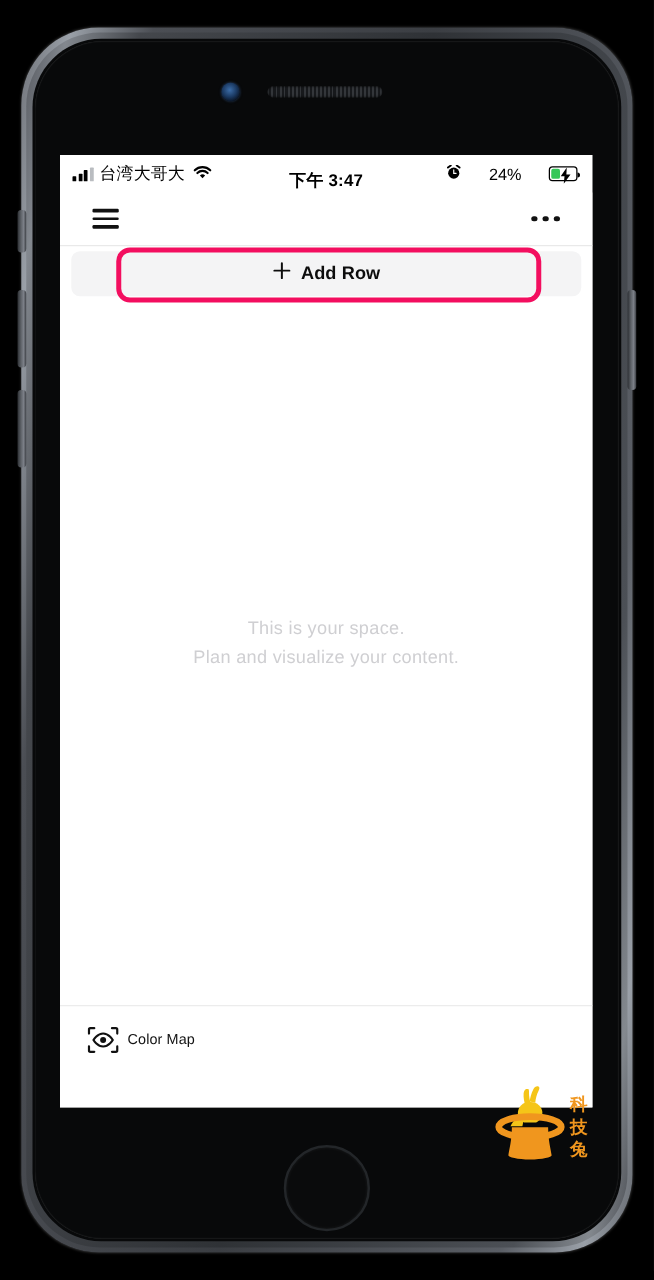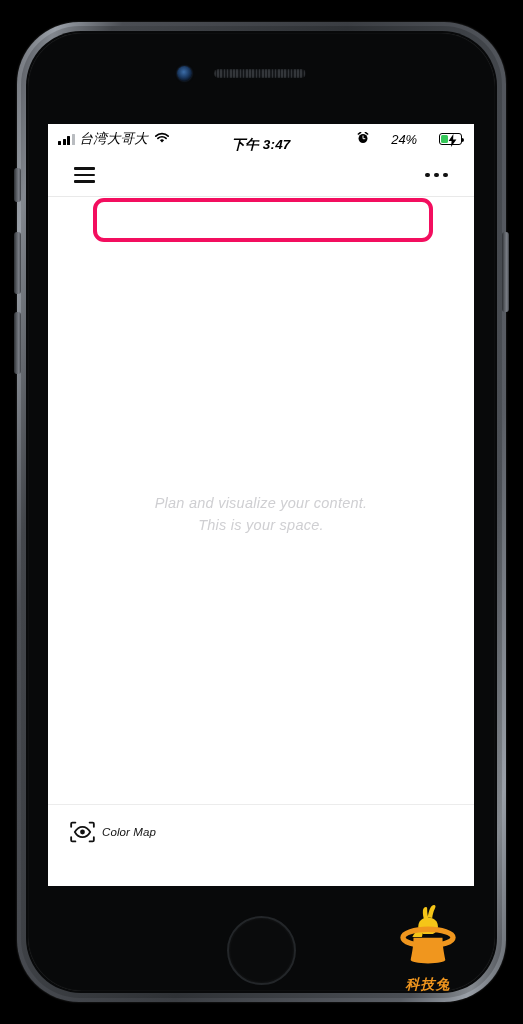--- a/index.html
+++ b/index.html
@@ -4,21 +4,21 @@
 <style>
   * { box-sizing: border-box; margin: 0; padding: 0; }
   html, body {
     width: 523px; height: 1024px;
     background: #000;
     font-family: "Liberation Sans", "DejaVu Sans", sans-serif;
     overflow: hidden;
   }
 
   
-  .stage { position: relative; width: 523px; height: 1024px; background: #000; font-style: italic; }
+  .stage { position: relative; width: 523px; height: 1024px; background: #000; }
 
   .phone-outer {
     position: absolute;
     left: 17px; top: 22px;
     width: 489px; height: 980px;
     border-radius: 62px;
     background: linear-gradient(100deg,#6d7076 0%,#9aa0a8 6%,#4b4e54 16%,#3b3e43 50%,#5a5e65 84%,#9aa0a8 94%,#62666c 100%);
     box-shadow: 0 0 2px rgba(255,255,255,.22);
   }
   .phone-rim {
@@ -100,22 +100,22 @@
   .sb-left { display: flex; align-items: center; gap: 5px; }
   .signal { display: flex; align-items: flex-end; gap: 1.5px; height: 11px; }
   .signal i { width: 3px; background: #000; border-radius: .5px; display: block; }
   .signal i:nth-child(1){ height: 4px; }
   .signal i:nth-child(2){ height: 6px; }
   .signal i:nth-child(3){ height: 8.5px; }
   .signal i:nth-child(4){ height: 11px; background: #b9bcc0; }
   .carrier { font-size: 13.5px; letter-spacing: .2px; font-weight: 400; }
   .wifi { margin-left: 1px; }
   .sb-center {
-    position: absolute; left: 0; right: 0; top: 0; height: 30px;
-    display: flex; align-items: flex-end; justify-content: center;
+    position: absolute; left: 0; right: 0; top: 12px; height: 30px;
+    display: flex; align-items: flex-start; justify-content: center;
     font-size: 13.5px; font-weight: 600; letter-spacing: .2px;
     pointer-events: none;
   }
   .sb-right {
     margin-left: auto; display: flex; align-items: center; gap: 22px;
     position: relative; z-index: 2;
   }
   .battery-pct { font-size: 13px; letter-spacing: -.1px; }
   .battery {
     width: 23px; height: 11.5px; border: 1.2px solid #000; border-radius: 3px;
@@ -190,23 +190,23 @@
     flex: 1 1 0;
     display: flex; align-items: center; gap: 7px;
     cursor: pointer;
   }
   .tb-icon { height: 26px; display: flex; align-items: center; justify-content: center; }
   .tb-label { font-size: 11.5px; color: #111; letter-spacing: .1px; }
 
   
   .watermark {
     position: absolute;
-    left: 392px; top: 898px;
+    left: 392px; top: 852px;
     width: 72px; height: 96px;
-    display: flex; flex-direction: column; align-items: center; justify-content: flex-end;
+    display: flex; flex-direction: row; align-items: center; justify-content: space-between;
   }
   .wm-name {
     font-size: 14px; font-weight: 700; color: #f0961e;
     letter-spacing: 1px; margin-top: 3px;
     font-family: "DejaVu Sans", sans-serif;
   }
 </style>
 </head>
 <body>
 
@@ -276,27 +276,35 @@
           <span></span>
       </div>
       <div class="dots">
         <i></i>
           <i></i>
           <i></i>
       </div>
     </div>
 
     <div class="addrow-wrap">
+      <div class="addrow-btn">
+        <span class="addrow-plus">
+          <svg width="15" height="15" viewBox="0 0 16 16">
+            <path d="M8 1.6v12.8M1.6 8h12.8" stroke="#0d0d0d" stroke-width="1.7" stroke-linecap="round"></path>
+          </svg>
+        </span>
+        <span class="addrow-label">Add Row</span>
+      </div>
       <div class="annotation"></div>
     </div>
 
     <div class="canvas">
       <div class="empty-state">
+        <div class="empty-line">This is your space.</div>
         <div class="empty-line">Plan and visualize your content.</div>
-        <div class="empty-line">This is your space.</div>
       </div>
     </div>
 
     <div class="toolbar">
 
       <div class="tb-item">
         <span class="tb-icon">
           <svg width="25" height="22" viewBox="0 0 26 22">
             <path d="M1.2 5.6V2.4a1.2 1.2 0 0 1 1.2-1.2h3.2M24.8 5.6V2.4a1.2 1.2 0 0 0-1.2-1.2h-3.2M1.2 16.4v3.2a1.2 1.2 0 0 0 1.2 1.2h3.2M24.8 16.4v3.2a1.2 1.2 0 0 1-1.2 1.2h-3.2" stroke="#111" stroke-width="1.9" fill="none" stroke-linecap="round"></path>
             <path d="M13 5.6c-5 0-8 5.4-8 5.4s3 5.4 8 5.4 8-5.4 8-5.4-3-5.4-8-5.4Z" stroke="#111" stroke-width="1.8" fill="none"></path>

